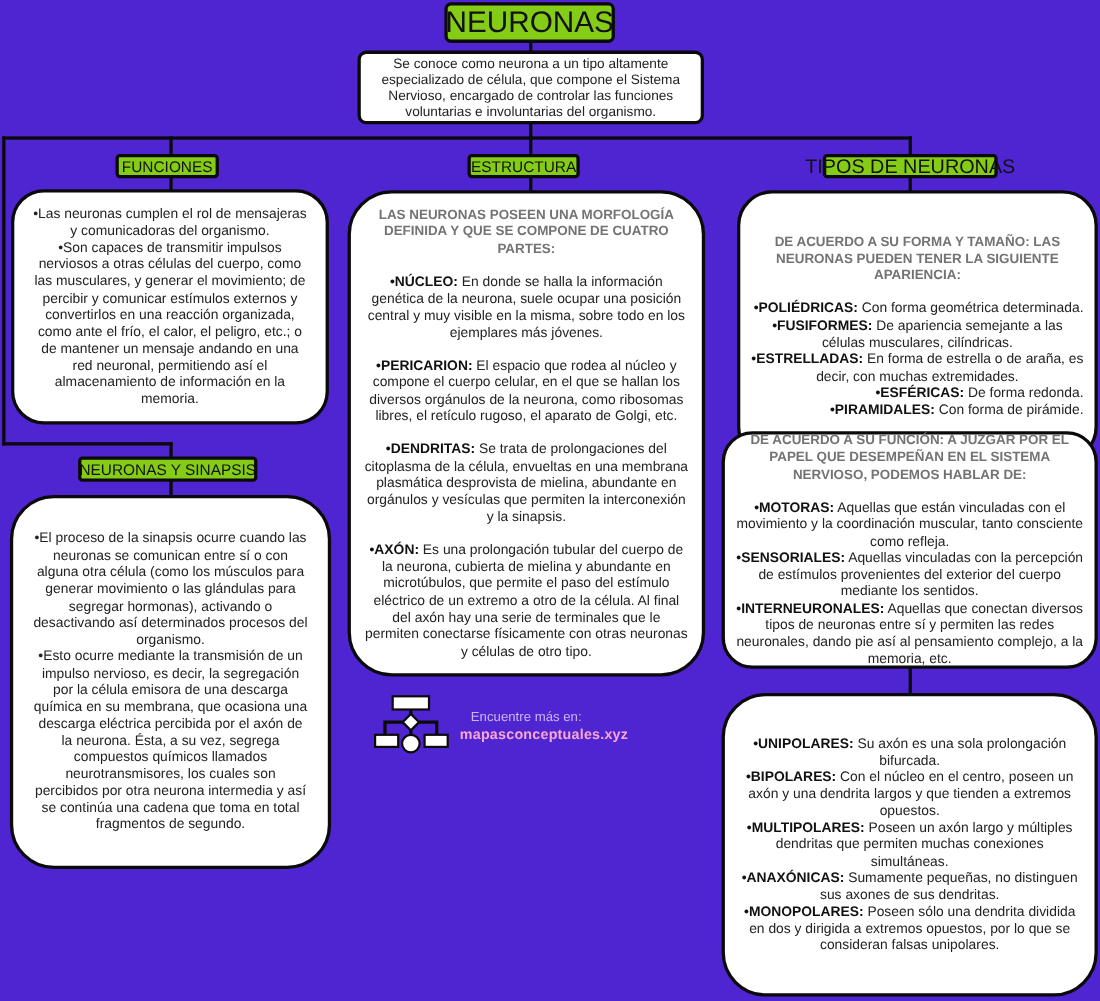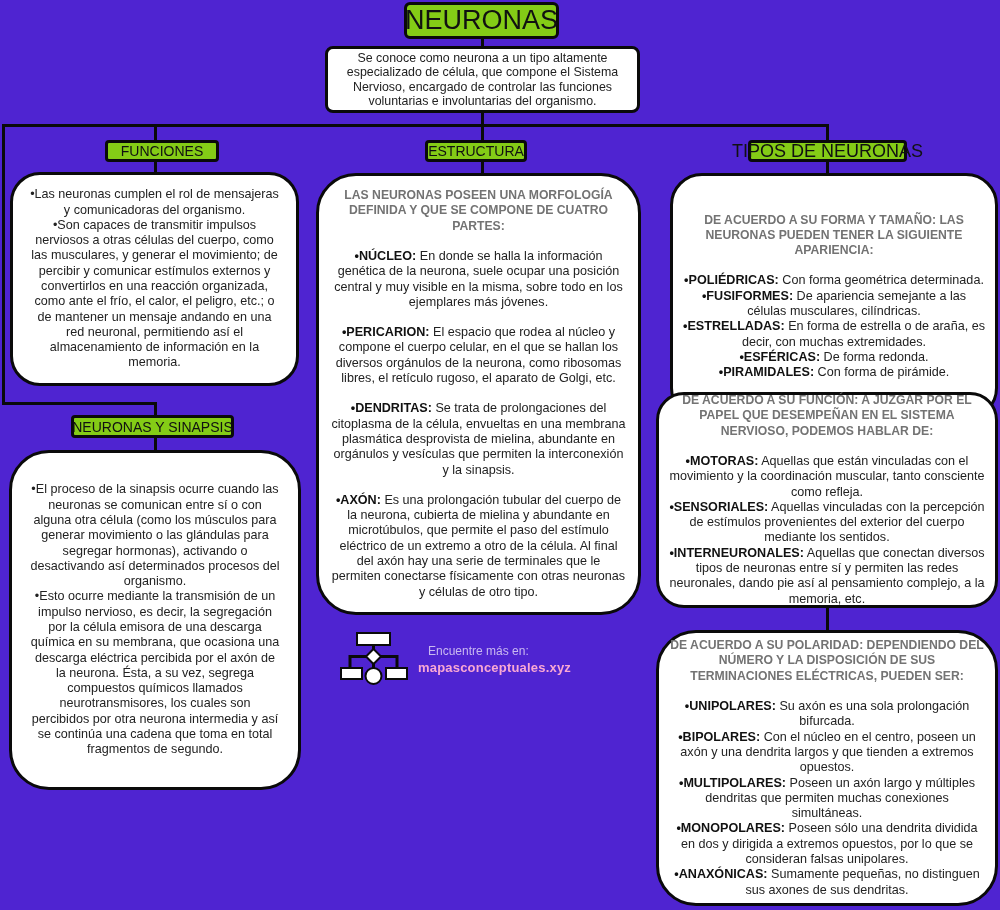--- a/index.html
+++ b/index.html
@@ -47,21 +47,21 @@
 <div class="line" style="left:154px;top:435px;width:3px;height:17px;"></div>
 <div class="line" style="left:826px;top:368px;width:3px;height:26px;"></div>
 <div class="line" style="left:826px;top:606px;width:3px;height:26px;"></div>
 
 <div class="label" style="left:404px;top:2px;width:155px;height:37px;font-size:27px;border-radius:6px;">NEURONAS</div>
 
 <div class="box" style="left:325px;top:46px;width:315px;height:67px;border-radius:8px;font-size:12.4px;line-height:14.5px;padding:16px 6px;">
   <p>Se conoce como neurona a un tipo altamente especializado de célula, que compone el Sistema Nervioso, encargado de controlar las funciones voluntarias e involuntarias del organismo.</p>
 </div>
 
-<div class="label" style="left:105px;top:140px;width:114px;height:22px;font-size:14px;">FUNCIONES</div>
+<div class="label" style="left:105px;top:140px;width:94px;height:22px;font-size:14px;">FUNCIONES</div>
 <div class="box" style="left:10px;top:172px;width:289px;height:214px;border-radius:30px;padding:0 14px;">
   <p class="item">•Las neuronas cumplen el rol de mensajeras y comunicadoras del organismo.</p>
   <p class="item">•Son capaces de transmitir impulsos nerviosos a otras células del cuerpo, como las musculares, y generar el movimiento; de percibir y comunicar estímulos externos y convertirlos en una reacción organizada, como ante el frío, el calor, el peligro, etc.; o de mantener un mensaje andando en una red neuronal, permitiendo así el almacenamiento de información en la memoria.</p>
 </div>
 
 <div class="label" style="left:71px;top:415px;width:163px;height:23px;font-size:14px;">NEURONAS Y SINAPSIS</div>
 <div class="box" style="left:9px;top:450px;width:292px;height:340px;border-radius:40px;padding:0 18px;">
   <p class="item">•El proceso de la sinapsis ocurre cuando las neuronas se comunican entre sí o con alguna otra célula (como los músculos para generar movimiento o las glándulas para segregar hormonas), activando o desactivando así determinados procesos del organismo.</p>
   <p class="item">•Esto ocurre mediante la transmisión de un impulso nervioso, es decir, la segregación por la célula emisora de una descarga química en su membrana, que ocasiona una descarga eléctrica percibida por el axón de la neurona. Ésta, a su vez, segrega compuestos químicos llamados neurotransmisores, los cuales son percibidos por otra neurona intermedia y así se continúa una cadena que toma en total fragmentos de segundo.</p>
 </div>
@@ -70,43 +70,42 @@
 <div class="box" style="left:316px;top:173px;width:325px;height:442px;border-radius:40px;padding:0 12px;">
   <p class="head">LAS NEURONAS POSEEN UNA MORFOLOGÍA DEFINIDA Y QUE SE COMPONE DE CUATRO PARTES:</p>
   <p class="item gap"><b>•NÚCLEO:</b><span> En donde se halla la información genética de la neurona, suele ocupar una posición central y muy visible en la misma, sobre todo en los ejemplares más jóvenes.</span></p>
   <p class="item gap"><b>•PERICARION:</b><span> El espacio que rodea al núcleo y compone el cuerpo celular, en el que se hallan los diversos orgánulos de la neurona, como ribosomas libres, el retículo rugoso, el aparato de Golgi, etc.</span></p>
   <p class="item gap"><b>•DENDRITAS:</b><span> Se trata de prolongaciones del citoplasma de la célula, envueltas en una membrana plasmática desprovista de mielina, abundante en orgánulos y vesículas que permiten la interconexión y la sinapsis.</span></p>
   <p class="item"><b>•AXÓN:</b><span> Es una prolongación tubular del cuerpo de la neurona, cubierta de mielina y abundante en microtúbulos, que permite el paso del estímulo eléctrico de un extremo a otro de la célula. Al final del axón hay una serie de terminales que le permiten conectarse físicamente con otras neuronas y células de otro tipo.</span></p>
 </div>
 
 <div class="label" style="left:748px;top:140px;width:159px;height:22px;font-size:18px;">TIPOS DE NEURONAS</div>
 
-<div class="box" style="left:670px;top:173px;width:328px;height:247px;border-radius:32px;padding:0 10px;">
+<div class="box" style="left:670px;top:173px;width:328px;height:247px;border-radius:32px;padding:0 10px;align-items:flex-end;">
   <p class="head">DE ACUERDO A SU FORMA Y TAMAÑO: LAS NEURONAS PUEDEN TENER LA SIGUIENTE APARIENCIA:</p>
   <p class="item"><b>•POLIÉDRICAS:</b><span> Con forma geométrica determinada.</span></p>
   <p class="item"><b>•FUSIFORMES:</b><span> De apariencia semejante a las células musculares, cilíndricas.</span></p>
   <p class="item"><b>•ESTRELLADAS:</b><span> En forma de estrella o de araña, es decir, con muchas extremidades.</span></p>
   <p class="item"><b>•ESFÉRICAS:</b><span> De forma redonda.</span></p>
   <p class="item"><b>•PIRAMIDALES:</b><span> Con forma de pirámide.</span></p>
 </div>
 
 <div class="box" style="left:656px;top:392px;width:342px;height:216px;border-radius:28px;padding:0 8px;">
   <p class="head">DE ACUERDO A SU FUNCIÓN: A JUZGAR POR EL PAPEL QUE DESEMPEÑAN EN EL SISTEMA NERVIOSO, PODEMOS HABLAR DE:</p>
   <p class="item"><b>•MOTORAS:</b><span> Aquellas que están vinculadas con el movimiento y la coordinación muscular, tanto consciente como refleja.</span></p>
   <p class="item"><b>•SENSORIALES:</b><span> Aquellas vinculadas con la percepción de estímulos provenientes del exterior del cuerpo mediante los sentidos.</span></p>
   <p class="item"><b>•INTERNEURONALES:</b><span> Aquellas que conectan diversos tipos de neuronas entre sí y permiten las redes neuronales, dando pie así al pensamiento complejo, a la memoria, etc.</span></p>
 </div>
 
 <div class="box" style="left:656px;top:630px;width:342px;height:276px;border-radius:40px;padding:0 10px;">
-  <p class="head">DE ACUERDO A SU POLARIDAD: DEPENDIENDO DEL NÚMERO Y LA DISPOSICIÓN DE SUS TERMINACIONES ELÉCTRICAS, PUEDEN SER:</p>
   <p class="item"><b>•UNIPOLARES:</b><span> Su axón es una sola prolongación bifurcada.</span></p>
   <p class="item"><b>•BIPOLARES:</b><span> Con el núcleo en el centro, poseen un axón y una dendrita largos y que tienden a extremos opuestos.</span></p>
   <p class="item"><b>•MULTIPOLARES:</b><span> Poseen un axón largo y múltiples dendritas que permiten muchas conexiones simultáneas.</span></p>
+  <p class="item"><b>•ANAXÓNICAS:</b><span> Sumamente pequeñas, no distinguen sus axones de sus dendritas.</span></p>
   <p class="item"><b>•MONOPOLARES:</b><span> Poseen sólo una dendrita dividida en dos y dirigida a extremos opuestos, por lo que se consideran falsas unipolares.</span></p>
-  <p class="item"><b>•ANAXÓNICAS:</b><span> Sumamente pequeñas, no distinguen sus axones de sus dendritas.</span></p>
 </div>
 
 <div class="logo">
   <svg width="76" height="60" viewBox="0 0 76 60" style="position:absolute;left:0;top:0;">
     <rect x="17" y="3" width="33" height="12" fill="#fff" stroke="#0a0a0a" stroke-width="2"></rect>
     <line x1="33.5" y1="15" x2="33.5" y2="21" stroke="#0a0a0a" stroke-width="3"></line>
     <polygon points="33.5,19 41,26.5 33.5,34 26,26.5" fill="#fff" stroke="#0a0a0a" stroke-width="2"></polygon>
     <polyline points="26,26.5 10,26.5 10,38" fill="none" stroke="#0a0a0a" stroke-width="3"></polyline>
     <polyline points="41,26.5 57,26.5 57,38" fill="none" stroke="#0a0a0a" stroke-width="3"></polyline>
     <line x1="33.5" y1="34" x2="33.5" y2="38" stroke="#0a0a0a" stroke-width="3"></line>

